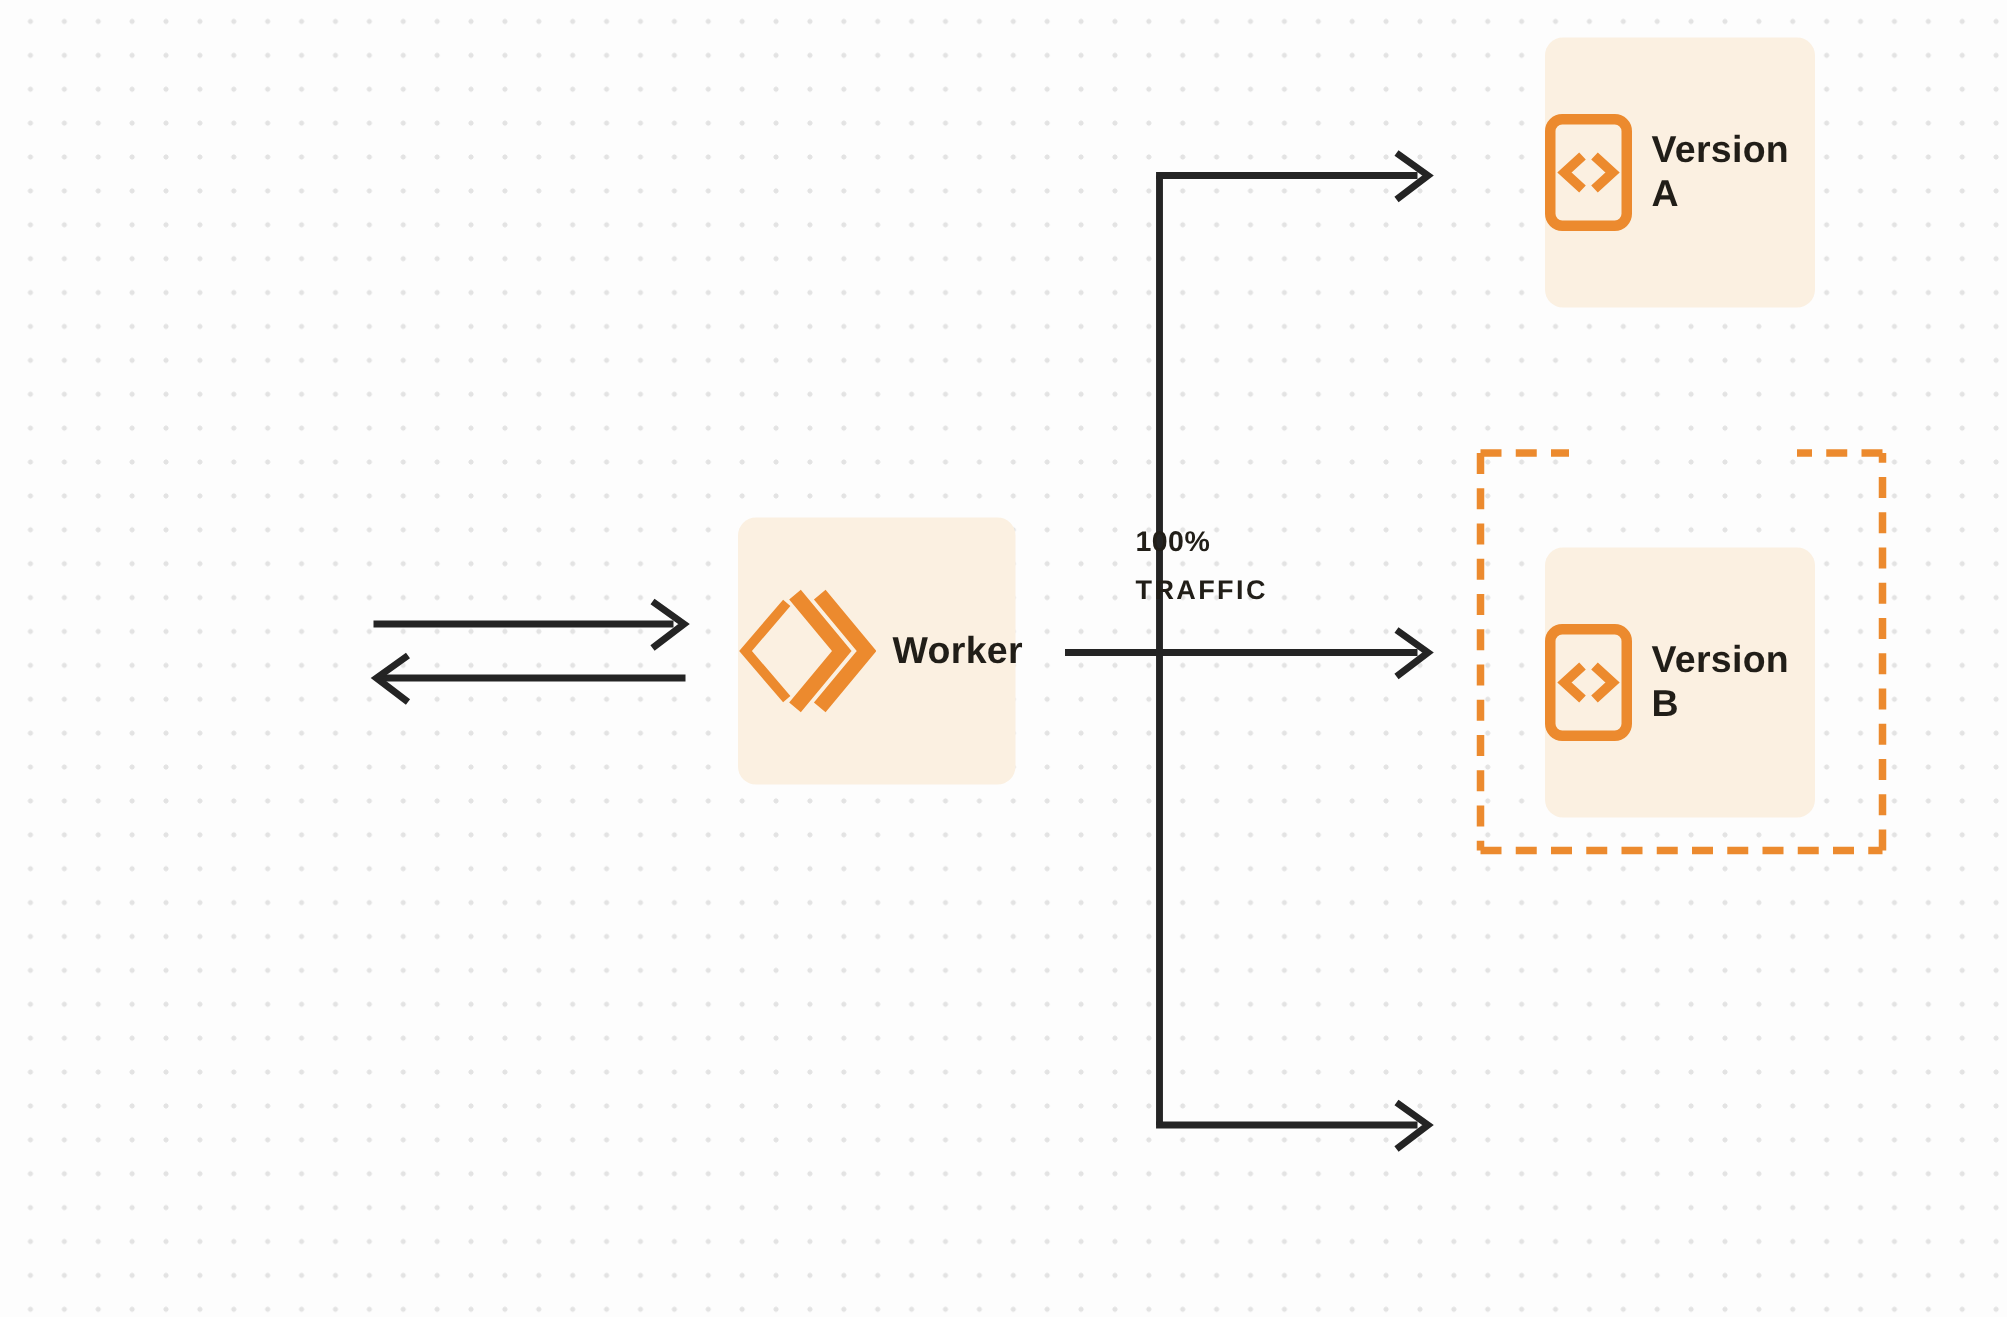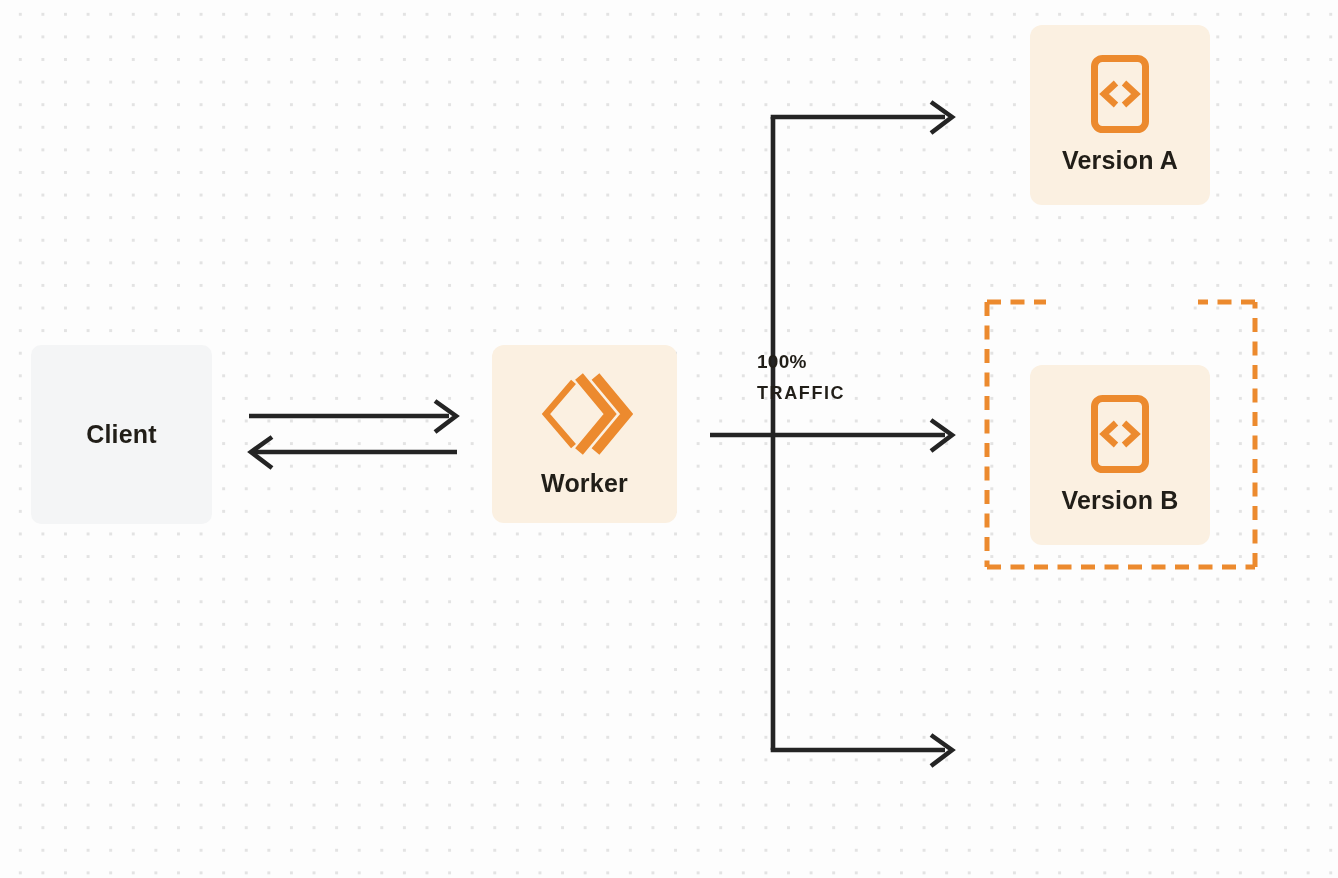--- a/index.html
+++ b/index.html
@@ -11,21 +11,21 @@
     font-family: "Liberation Sans", sans-serif;
     background-color: #FDFDFD;
     background-image: radial-gradient(circle, #E3E3E3 1.6px, rgba(255,255,255,0) 1.8px);
     background-size: 22.6px 22.6px;
     background-position: 9px 3px;
   }
   .layer { position: absolute; left: 0; top: 0; }
   .node {
     position: absolute;
     display: flex;
-    flex-direction: column;
+    flex-direction: row;
     align-items: center;
     justify-content: center;
     border-radius: 12px;
     box-sizing: border-box;
   }
   .node-label {
     font-weight: bold;
     font-size: 25px;
     color: #211E18;
     letter-spacing: 0.2px;
@@ -98,23 +98,20 @@
 
     <g stroke="#EC8A2E" stroke-width="5" fill="none" stroke-dasharray="14 9.5">
       <path d="M987 302 H1046"></path>
       <path d="M1255 302 H1198"></path>
       <path d="M987 302 V567"></path>
       <path d="M987 567 H1255"></path>
       <path d="M1255 567 V302"></path>
     </g>
   </svg>
 
-  <div class="node client-node">
-    <span class="node-label">Client</span>
-  </div>
 
   <div class="node worker-node">
     <span>
       <svg class="icon-svg" width="97" height="88" viewBox="0 0 104 96">
         <g stroke="#EC8A2E" fill="none" stroke-linejoin="miter" stroke-linecap="butt">
           <path d="M40 13 L10 48 L40 83" stroke-width="7"></path>
           <path d="M46 7 L80 48 L46 89" stroke-width="11"></path>
           <path d="M64 7 L98 48 L64 89" stroke-width="11"></path>
         </g>
       </svg>

